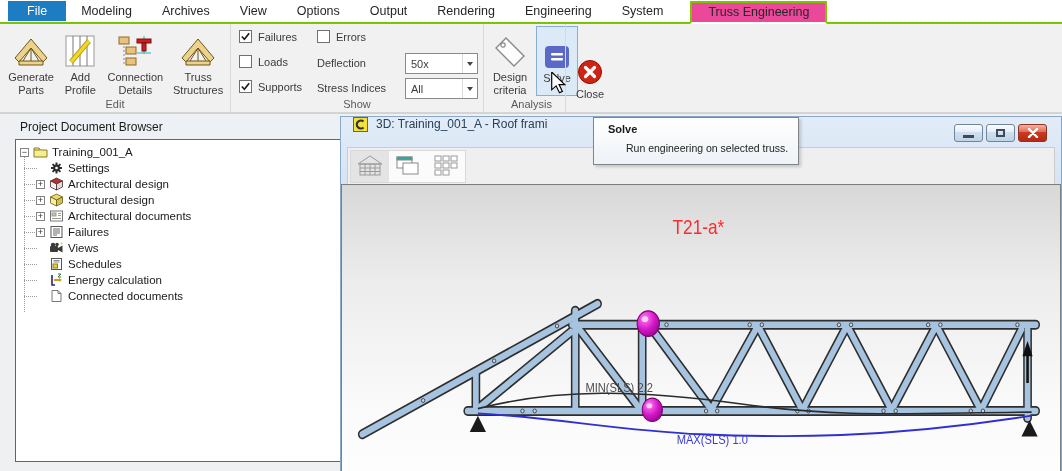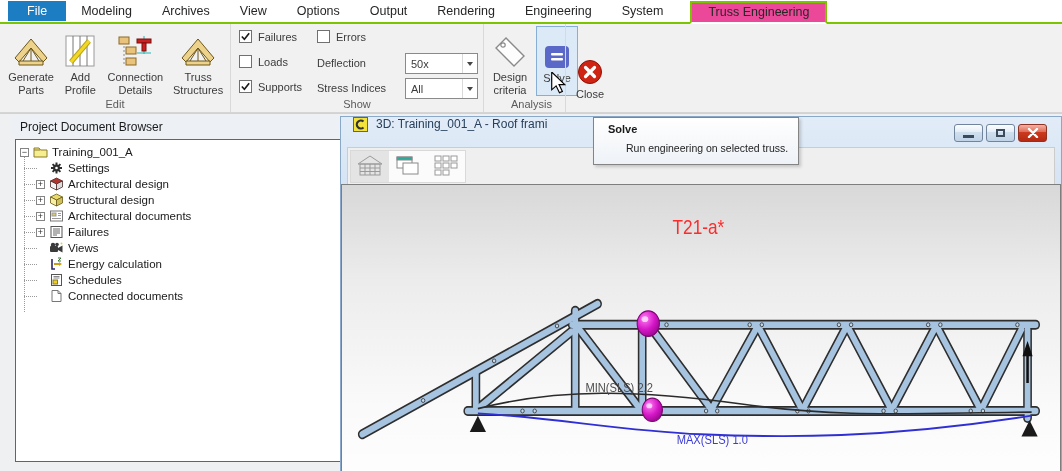--- a/index.html
+++ b/index.html
@@ -365,39 +365,39 @@
                 <circle cx="12.5" cy="2.5" r="1" fill="#f0d020"></circle>
               </svg>
           </span>
           <span>Views</span>
         </div>
 
         <div class="trow item-row leaf">
           <span class="conn"></span>
           <span class="ticon">
             <svg width="15" height="14" viewBox="0 0 15 14">
+                <rect x="2.5" y="1.5" width="10" height="11" fill="#fff" stroke="#555"></rect>
+                <path d="M4.5,3.5 h6 M4.5,5 h6" stroke="#888"></path>
+                <rect x="4" y="7" width="4.5" height="4" fill="#f0d020" stroke="#8a7a2a"></rect>
+              </svg>
+          </span>
+          <span>Schedules</span>
+        </div>
+
+        <div class="trow item-row leaf">
+          <span class="conn"></span>
+          <span class="ticon">
+            <svg width="15" height="14" viewBox="0 0 15 14">
                 <path d="M3,2 V12 H6" stroke="#2a2a6a" stroke-width="1.6" fill="none"></path>
                 <path d="M5,7 h5" stroke="#caa012" stroke-width="2"></path>
                 <polygon points="10,5 13,7 10,9" fill="#caa012"></polygon>
                 <path d="M9,1 h3 l-3,3 h3" stroke="#2a6a2a" fill="none" stroke-width="0.9"></path>
               </svg>
           </span>
           <span>Energy calculation</span>
-        </div>
-
-        <div class="trow item-row leaf">
-          <span class="conn"></span>
-          <span class="ticon">
-            <svg width="15" height="14" viewBox="0 0 15 14">
-                <rect x="2.5" y="1.5" width="10" height="11" fill="#fff" stroke="#555"></rect>
-                <path d="M4.5,3.5 h6 M4.5,5 h6" stroke="#888"></path>
-                <rect x="4" y="7" width="4.5" height="4" fill="#f0d020" stroke="#8a7a2a"></rect>
-              </svg>
-          </span>
-          <span>Schedules</span>
         </div>
 
         <div class="trow item-row leaf">
           <span class="conn"></span>
           <span class="ticon">
             <svg width="15" height="14" viewBox="0 0 15 14">
                 <path d="M3,1.5 h6 l3,3 V12.5 H3 Z" fill="#fff" stroke="#777"></path>
                 <path d="M9,1.5 v3 h3" fill="none" stroke="#777"></path>
               </svg>
           </span>

